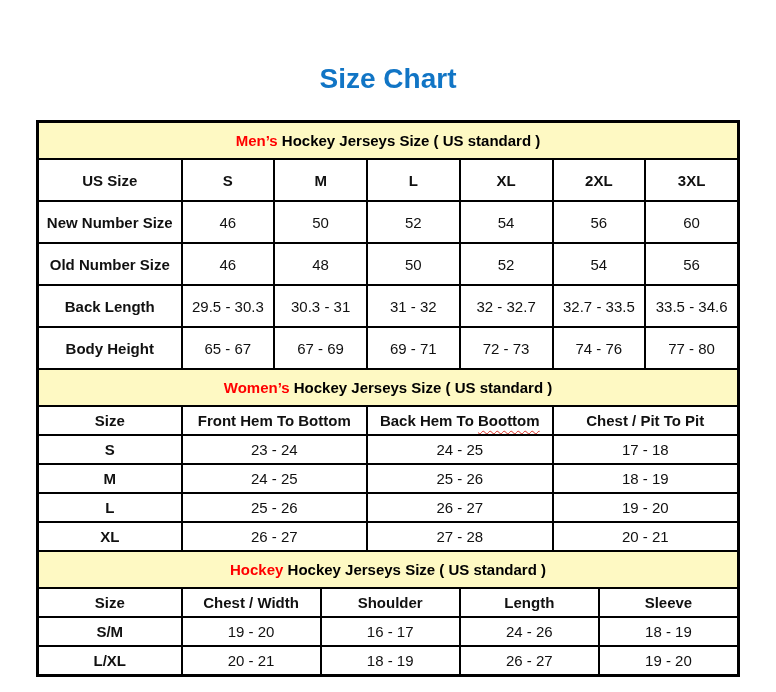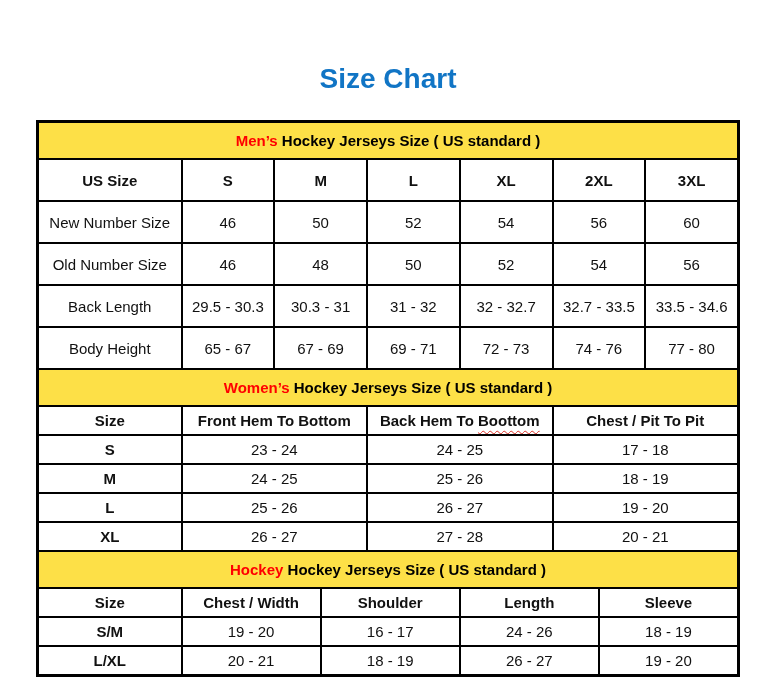--- a/index.html
+++ b/index.html
@@ -38,30 +38,30 @@
     border: 2px solid #000;
     text-align: center;
     vertical-align: middle;
     font-size: 15px;
     padding: 0 2px;
     white-space: nowrap;
     overflow: hidden;
   }
 
   th.band {
-    background: #fde047;
+    background: #fef9c3;
     height: 37px;
     font-size: 17px;
     font-weight: bold;
     color: #000;
   }
   .accent { color: #ff0000; }
 
   th.col-head { font-weight: bold; }
-  th.row-label { font-weight: normal; }
+  th.row-label { font-weight: bold; }
   th.row-label-bold { font-weight: bold; }
   td.val { font-weight: normal; }
 
   .mens  th.col-head, .mens  td.val, .mens  th.row-label { height: 42px; }
   .womens th.col-head, .womens td.val, .womens th.row-label-bold { height: 29px; }
   .youth th.col-head, .youth td.val, .youth th.row-label-bold { height: 29px; }
 
   .misspelled {
     text-decoration-line: underline;
     text-decoration-style: wavy;

